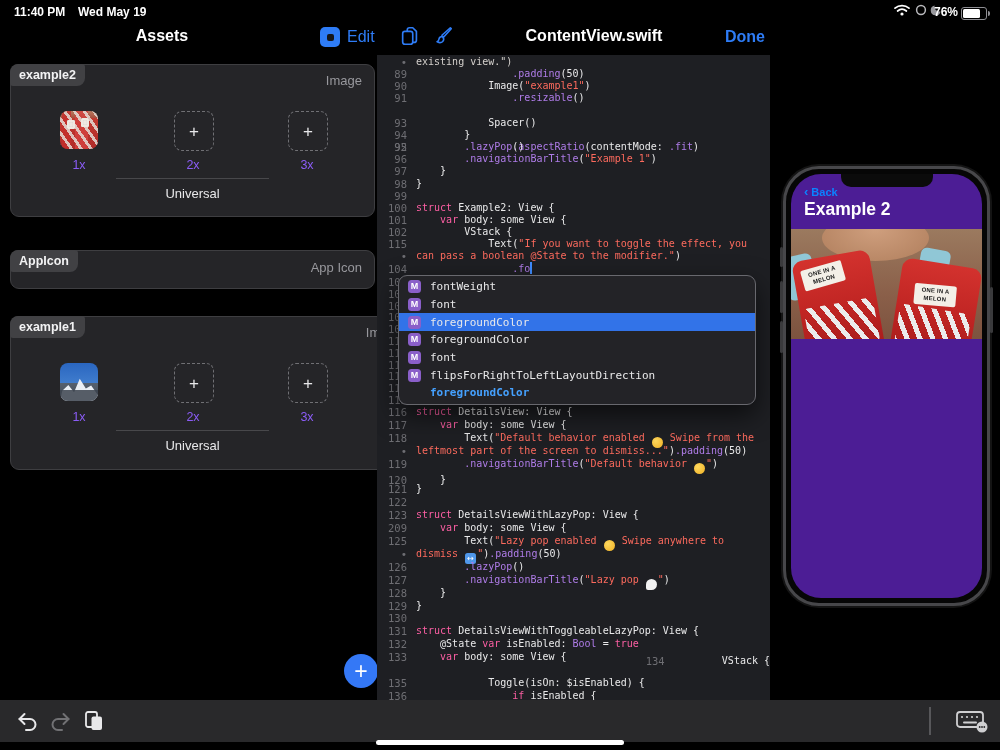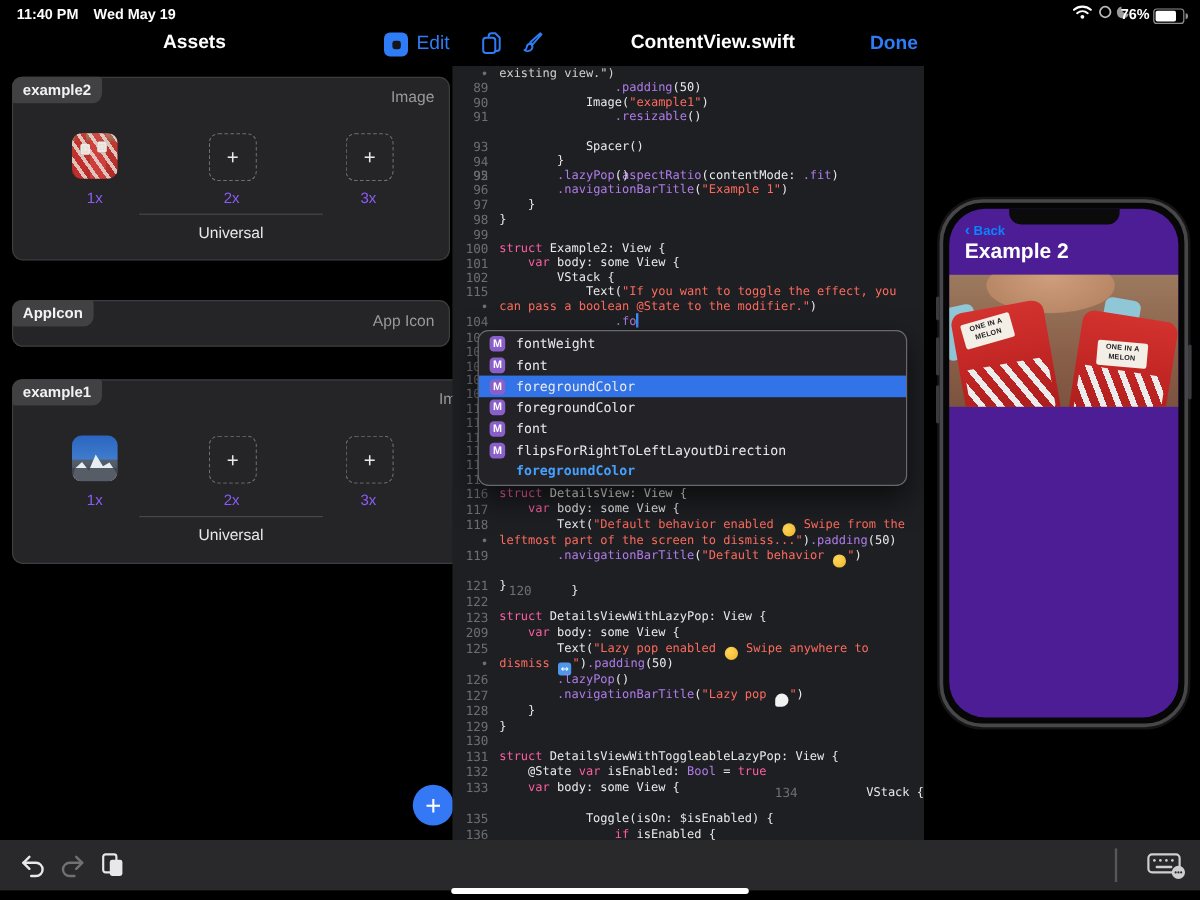--- a/index.html
+++ b/index.html
@@ -264,21 +264,21 @@
           <span>flipsForRightToLeftLayoutDirection</span>
         </div>
         <div class="pp-footer">foregroundColor</div>
       </div>
     <div id="rowsB">
         <div class="crow" style="top: 351px;"><span class="ln">116</span><span class="ct"><span class="sg-k">struct</span><span class="sg-p"> DetailsView: View {</span></span></div>
         <div class="crow" style="top: 363.9px;"><span class="ln">117</span><span class="ct"><span class="sg-p">    </span><span class="sg-k">var</span><span class="sg-p"> body: some View {</span></span></div>
         <div class="crow" style="top: 376.8px;"><span class="ln">118</span><span class="ct"><span class="sg-p">        Text(</span><span class="sg-s">"Default behavior enabled </span><span class="sg-ef">🥺</span><span class="sg-s"> Swipe from the</span></span></div>
         <div class="crow" style="top: 389.7px;"><span class="ln">•</span><span class="ct"><span class="sg-s">leftmost part of the screen to dismiss..."</span><span class="sg-p">)</span><span class="sg-f">.padding</span><span class="sg-p">(50)</span></span></div>
         <div class="crow" style="top: 402.6px;"><span class="ln">119</span><span class="ct"><span class="sg-p">        </span><span class="sg-f">.navigationBarTitle</span><span class="sg-p">(</span><span class="sg-s">"Default behavior </span><span class="sg-ef">😑</span><span class="sg-s">"</span><span class="sg-p">)</span></span></div>
-        <div class="crow" style="top: 432px; padding-left: 36px;"><span class="ln">120</span><span class="ct"><span class="sg-p">    }</span></span></div>
+        <div class="crow" style="top: 419px;"><span class="ln">120</span><span class="ct"><span class="sg-p">    }</span></span></div>
         <div class="crow" style="top: 428.4px;"><span class="ln">121</span><span class="ct"><span class="sg-p">}</span></span></div>
         <div class="crow" style="top: 441.3px;"><span class="ln">122</span><span class="ct"></span></div>
         <div class="crow" style="top: 454.2px;"><span class="ln">123</span><span class="ct"><span class="sg-k">struct</span><span class="sg-p"> DetailsViewWithLazyPop: View {</span></span></div>
         <div class="crow" style="top: 467.1px;"><span class="ln">209</span><span class="ct"><span class="sg-p">    </span><span class="sg-k">var</span><span class="sg-p"> body: some View {</span></span></div>
         <div class="crow" style="top: 480px;"><span class="ln">125</span><span class="ct"><span class="sg-p">        Text(</span><span class="sg-s">"Lazy pop enabled </span><span class="sg-ef">😄</span><span class="sg-s"> Swipe anywhere to</span></span></div>
         <div class="crow" style="top: 492.9px;"><span class="ln">•</span><span class="ct"><span class="sg-s">dismiss </span><span class="sg-eb">↔️</span><span class="sg-s">"</span><span class="sg-p">)</span><span class="sg-f">.padding</span><span class="sg-p">(50)</span></span></div>
         <div class="crow" style="top: 505.8px;"><span class="ln">126</span><span class="ct"><span class="sg-p">        </span><span class="sg-f">.lazyPop</span><span class="sg-p">()</span></span></div>
         <div class="crow" style="top: 518.7px;"><span class="ln">127</span><span class="ct"><span class="sg-p">        </span><span class="sg-f">.navigationBarTitle</span><span class="sg-p">(</span><span class="sg-s">"Lazy pop </span><span class="sg-ew">💬</span><span class="sg-s">"</span><span class="sg-p">)</span></span></div>
         <div class="crow" style="top: 531.6px;"><span class="ln">128</span><span class="ct"><span class="sg-p">    }</span></span></div>
         <div class="crow" style="top: 544.5px;"><span class="ln">129</span><span class="ct"><span class="sg-p">}</span></span></div>

